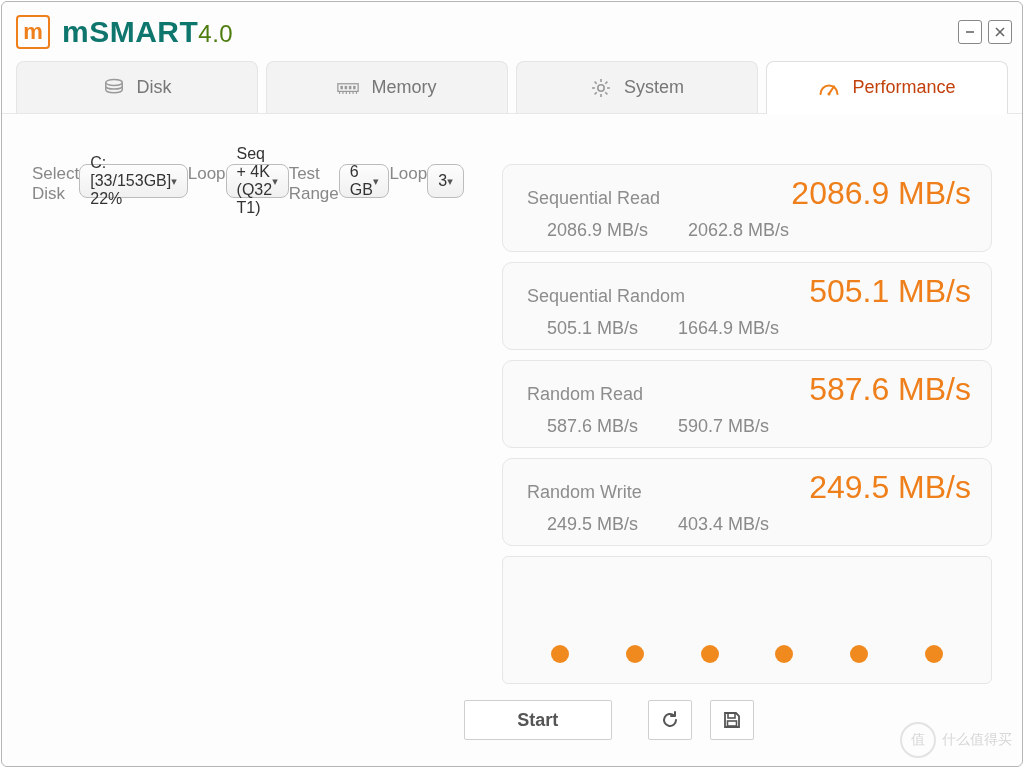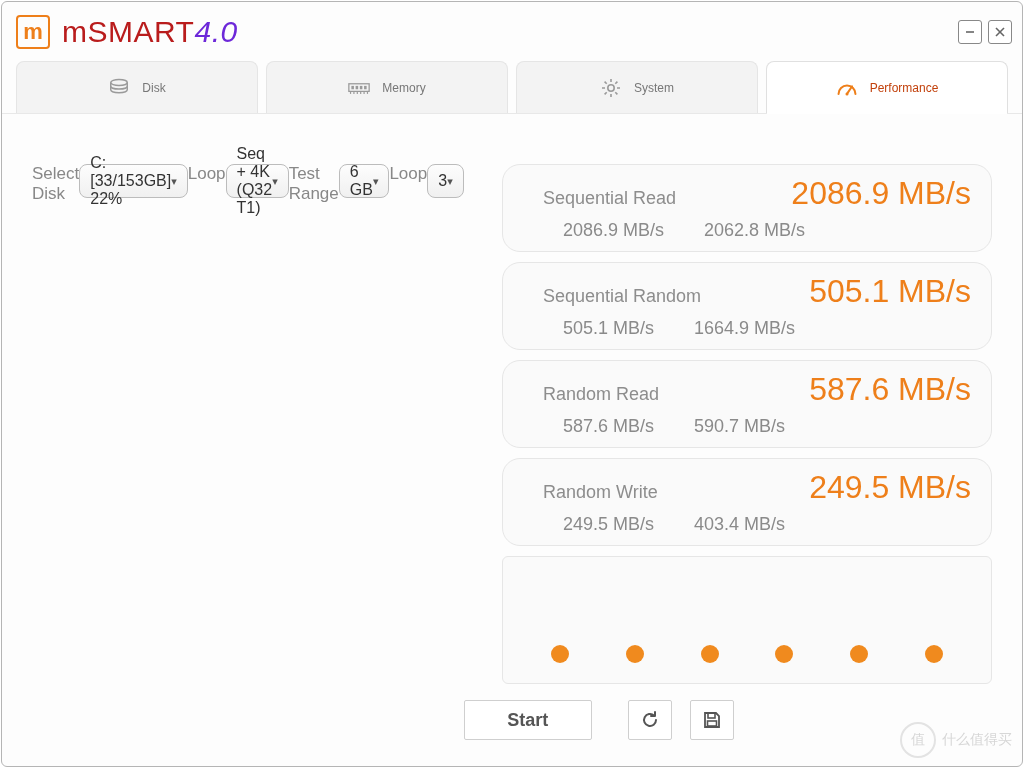--- a/index.html
+++ b/index.html
@@ -4,45 +4,45 @@
 <style>
   * { box-sizing: border-box; margin: 0; padding: 0; font-family: "Segoe UI", "Helvetica Neue", Arial, sans-serif; }
   body { width: 1024px; height: 768px; background: #fff; overflow: hidden; }
   .window { width: 1022px; height: 766px; border: 1px solid #b5b5b5; border-radius: 6px; margin: 1px; background: #fdfdfd; display: flex; flex-direction: column; }
 
   
   .titlebar { display: flex; align-items: center; padding: 6px 10px 2px 14px; height: 56px; }
   .logo { width: 34px; height: 34px; border: 2px solid #ee7f1a; border-radius: 4px; display: flex; align-items: center; justify-content: center; margin-right: 12px; }
   .logo span { color: #ee7f1a; font-weight: 700; font-size: 22px; font-family: Arial; }
   .app-title { font-size: 30px; font-weight: 300; color: #9e9e9e; letter-spacing: 0.5px; }
-  .app-title b { font-weight: 400; color: #b91c1c; }
-  .app-title .ver { font-size: 30px; color: #6d28d9; font-style: italic; }
+  .app-title b { font-weight: 700; color: #0f766e; }
+  .app-title .ver { font-size: 24px; color: #4d7c0f; }
   .winctrl { margin-left: auto; display: flex; gap: 6px; }
   .winbtn { width: 24px; height: 24px; border: 1.5px solid #888; border-radius: 3px; background: #fff; display:flex; align-items:center; justify-content:center; color:#666; font-size:14px; cursor:pointer; }
 
   
   .tabs { display: flex; padding: 0 14px; gap: 8px; border-bottom: 1px solid #e8e8e8; height: 56px; align-items: flex-end; }
-  .tab { flex: 1; height: 52px; border: 1px solid #e5e5e5; border-bottom: none; border-radius: 8px 8px 0 0; background: #f3f3f3; display:flex; align-items:center; justify-content:center; gap:12px; color:#777; font-size:12px; cursor:pointer; }
+  .tab { flex: 1; height: 52px; border: 1px solid #e5e5e5; border-bottom: none; border-radius: 8px 8px 0 0; background: #f3f3f3; display:flex; align-items:center; justify-content:center; gap:12px; color:#777; font-size:18px; cursor:pointer; }
   .tab.active { background: #fff; color:#c2410c; position:relative; z-index:2; border-color:#e0e0e0; }
   .tab.active::after{ content:""; position:absolute; bottom:-1px; left:0; right:0; height:2px; background:#fff; }
   .tab .ticon { width:22px; height:22px; display:flex; align-items:center; justify-content:center; }
 
   
   .main { flex:1; display:flex; padding: 50px 30px 26px 30px; gap: 30px; }
   .left { width: 440px; display:flex; flex-direction:row; }
   .field-label { color:#888; font-size:17px; margin-bottom:8px; }
   .select { width:100%; height:34px; border:1px solid #bcbcbc; background: linear-gradient(#fdfdfd,#f0f0f0); border-radius:8px; padding: 0 10px; display:flex; align-items:center; justify-content:space-between; color:#333; font-size:16px; margin-bottom: 40px; cursor:pointer; }
   .select .chev { font-size:11px; color:#555; }
   .actions { margin-top:auto; display:flex; gap:18px; align-items:center; }
   .btn { height:40px; border:1px solid #cfcfcf; background:#fff; border-radius:2px; font-size:18px; font-weight:600; color:#555; cursor:pointer; display:flex; align-items:center; justify-content:center; }
-  .btn-wide { width:128px; }
+  .btn-wide { width:148px; }
   .btn-icon { width:44px; }
 
   .right { flex:1; display:flex; flex-direction:column; gap:10px; }
-  .result { border:1px solid #e6e6e6; border-radius:18px; background:#fafafa; padding: 10px 20px 10px 40px; }
+  .result { border:1px solid #e6e6e6; border-radius:10px; background:#fafafa; padding: 10px 20px 10px 24px; }
   .result .row1 { display:flex; justify-content:space-between; align-items:baseline; }
   .result .rlabel { color:#8d8d8d; font-size:18px; }
   .result .rmain { color:#ee7f1a; font-size:32px; font-weight:400; }
   .result .row2 { display:flex; gap:40px; margin-top:8px; padding-left:20px; }
   .result .rsub { color:#8a8a8a; font-size:18px; }
   .dots { border:1px solid #e6e6e6; border-radius:6px; background:#fafafa; height:128px; display:flex; align-items:flex-end; justify-content:space-around; padding: 0 20px 20px 20px; }
   .dot { width:18px; height:18px; border-radius:50%; background:#f08a1e; }
 
   
   .wm { position:absolute; right:12px; bottom:10px; color:#d7d7d7; font-size:14px; display:flex; align-items:center; gap:6px; }

